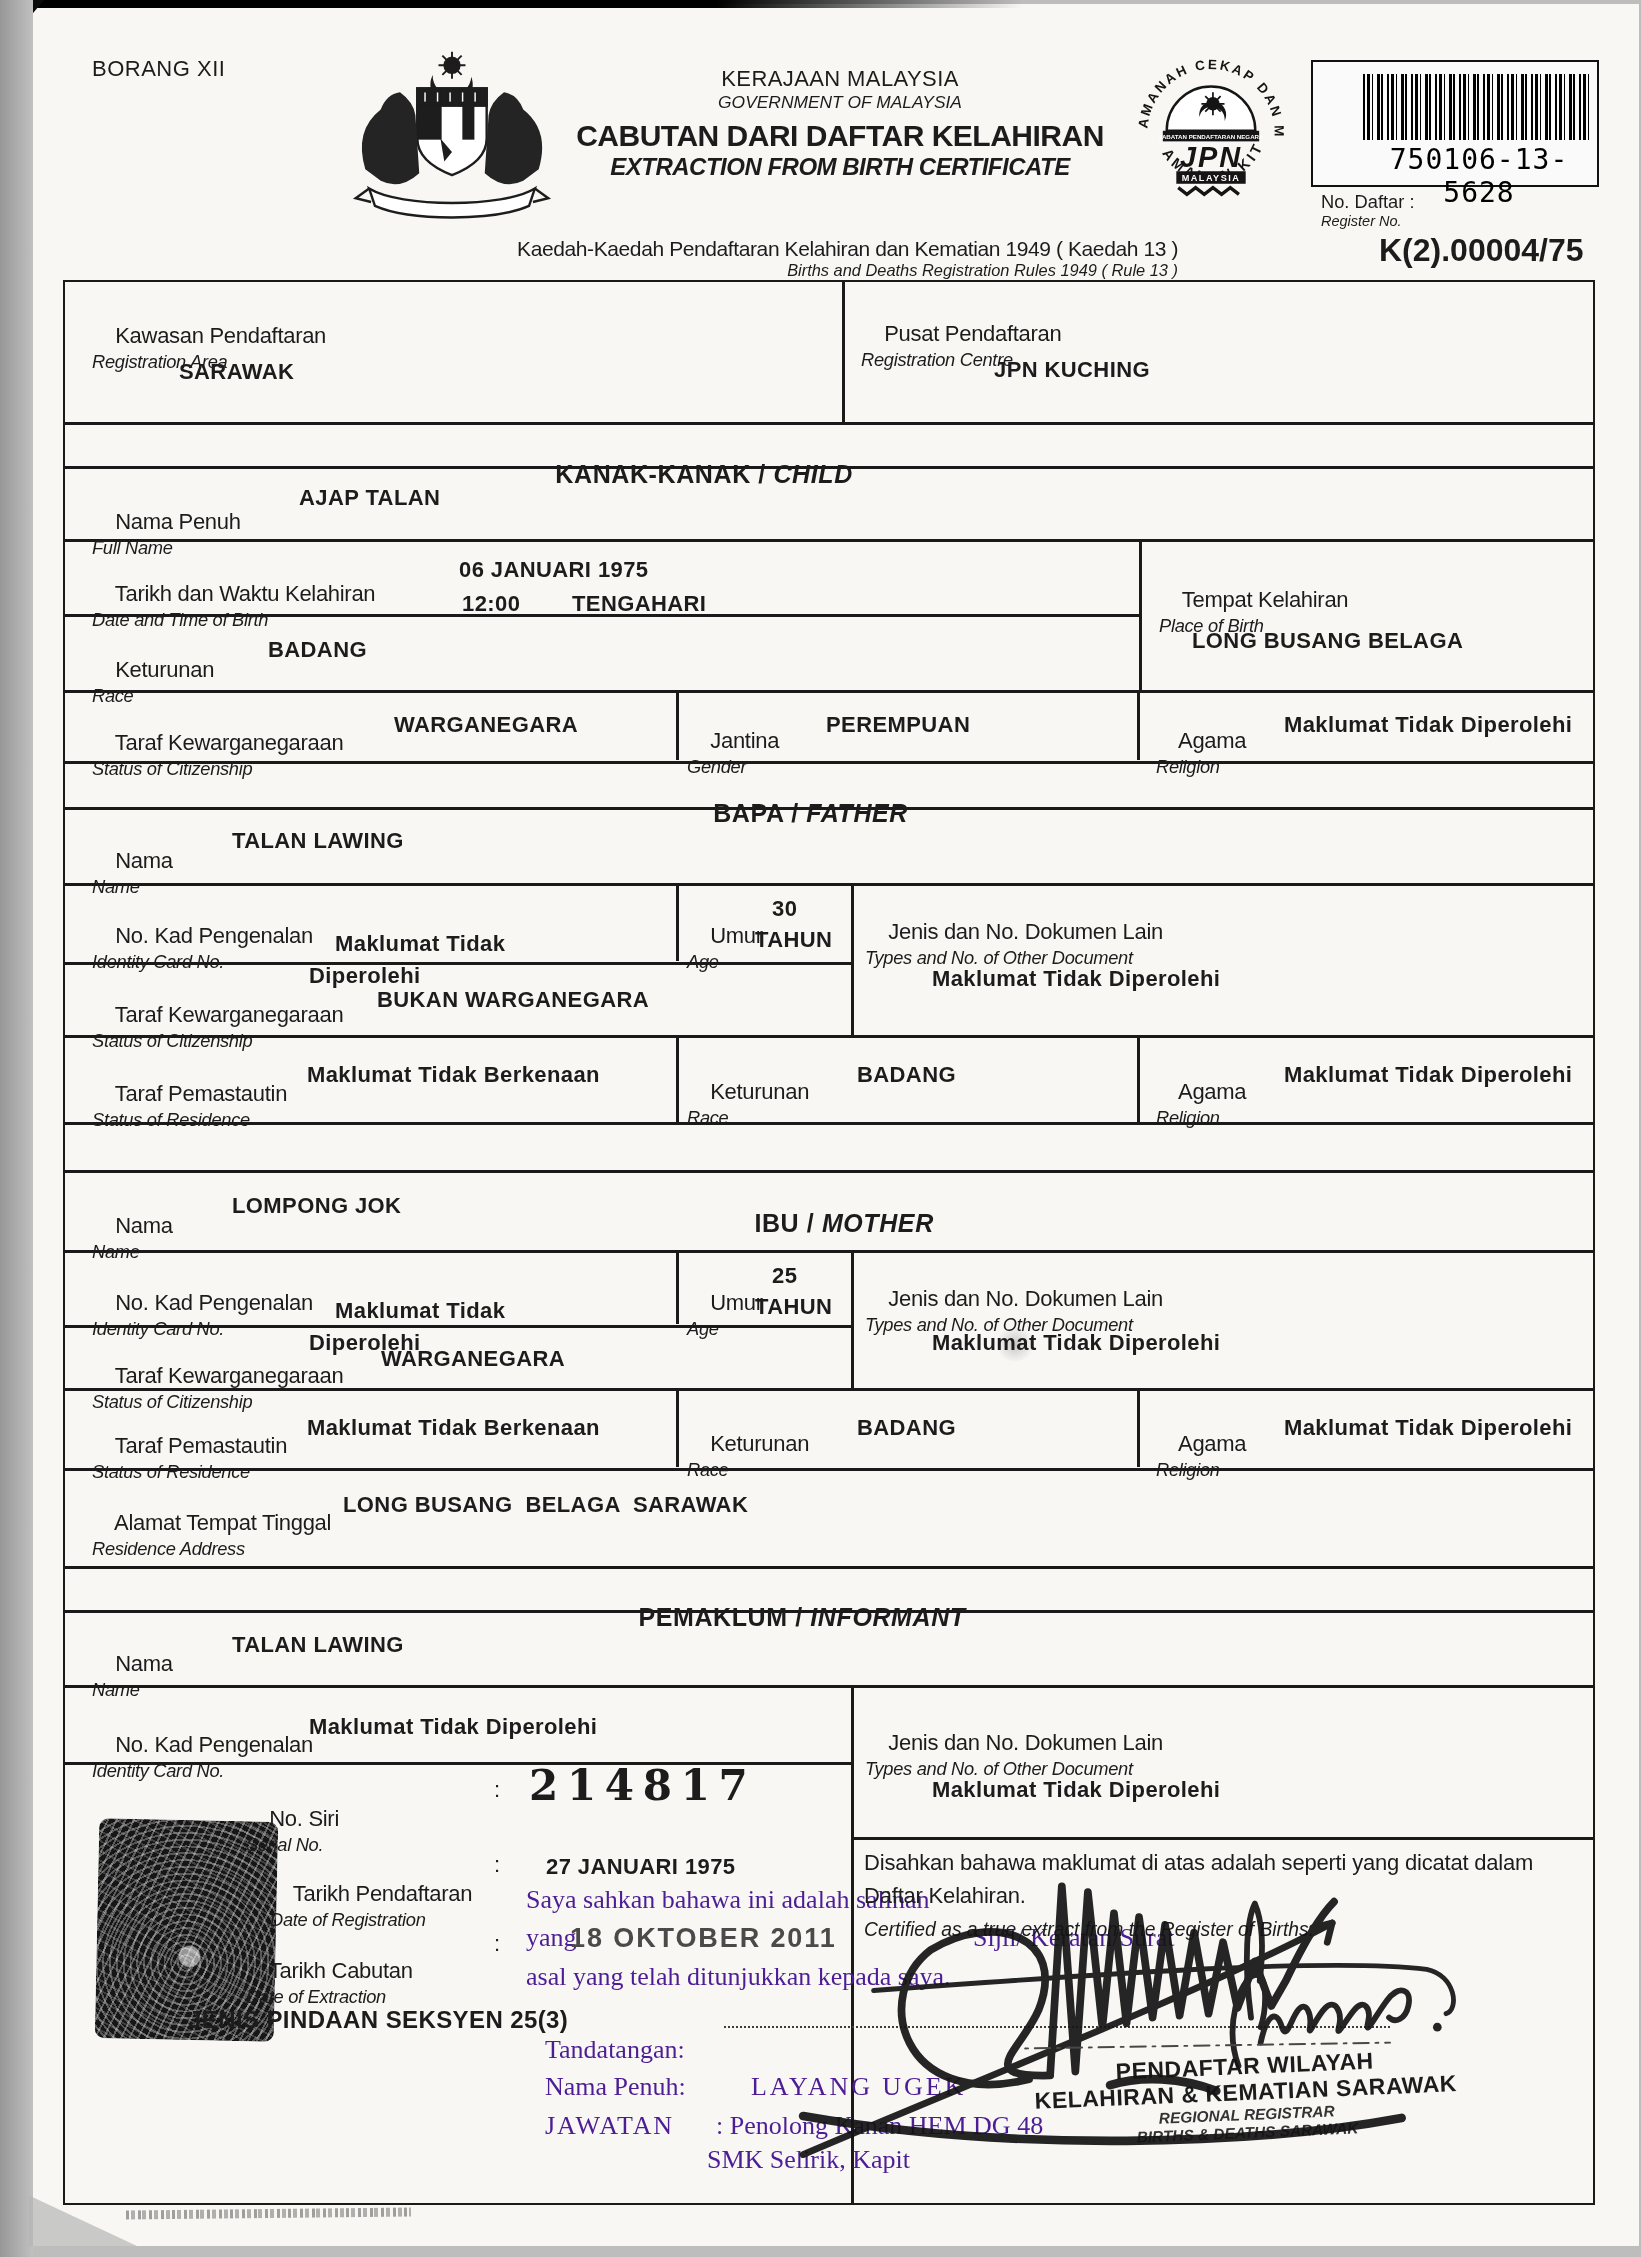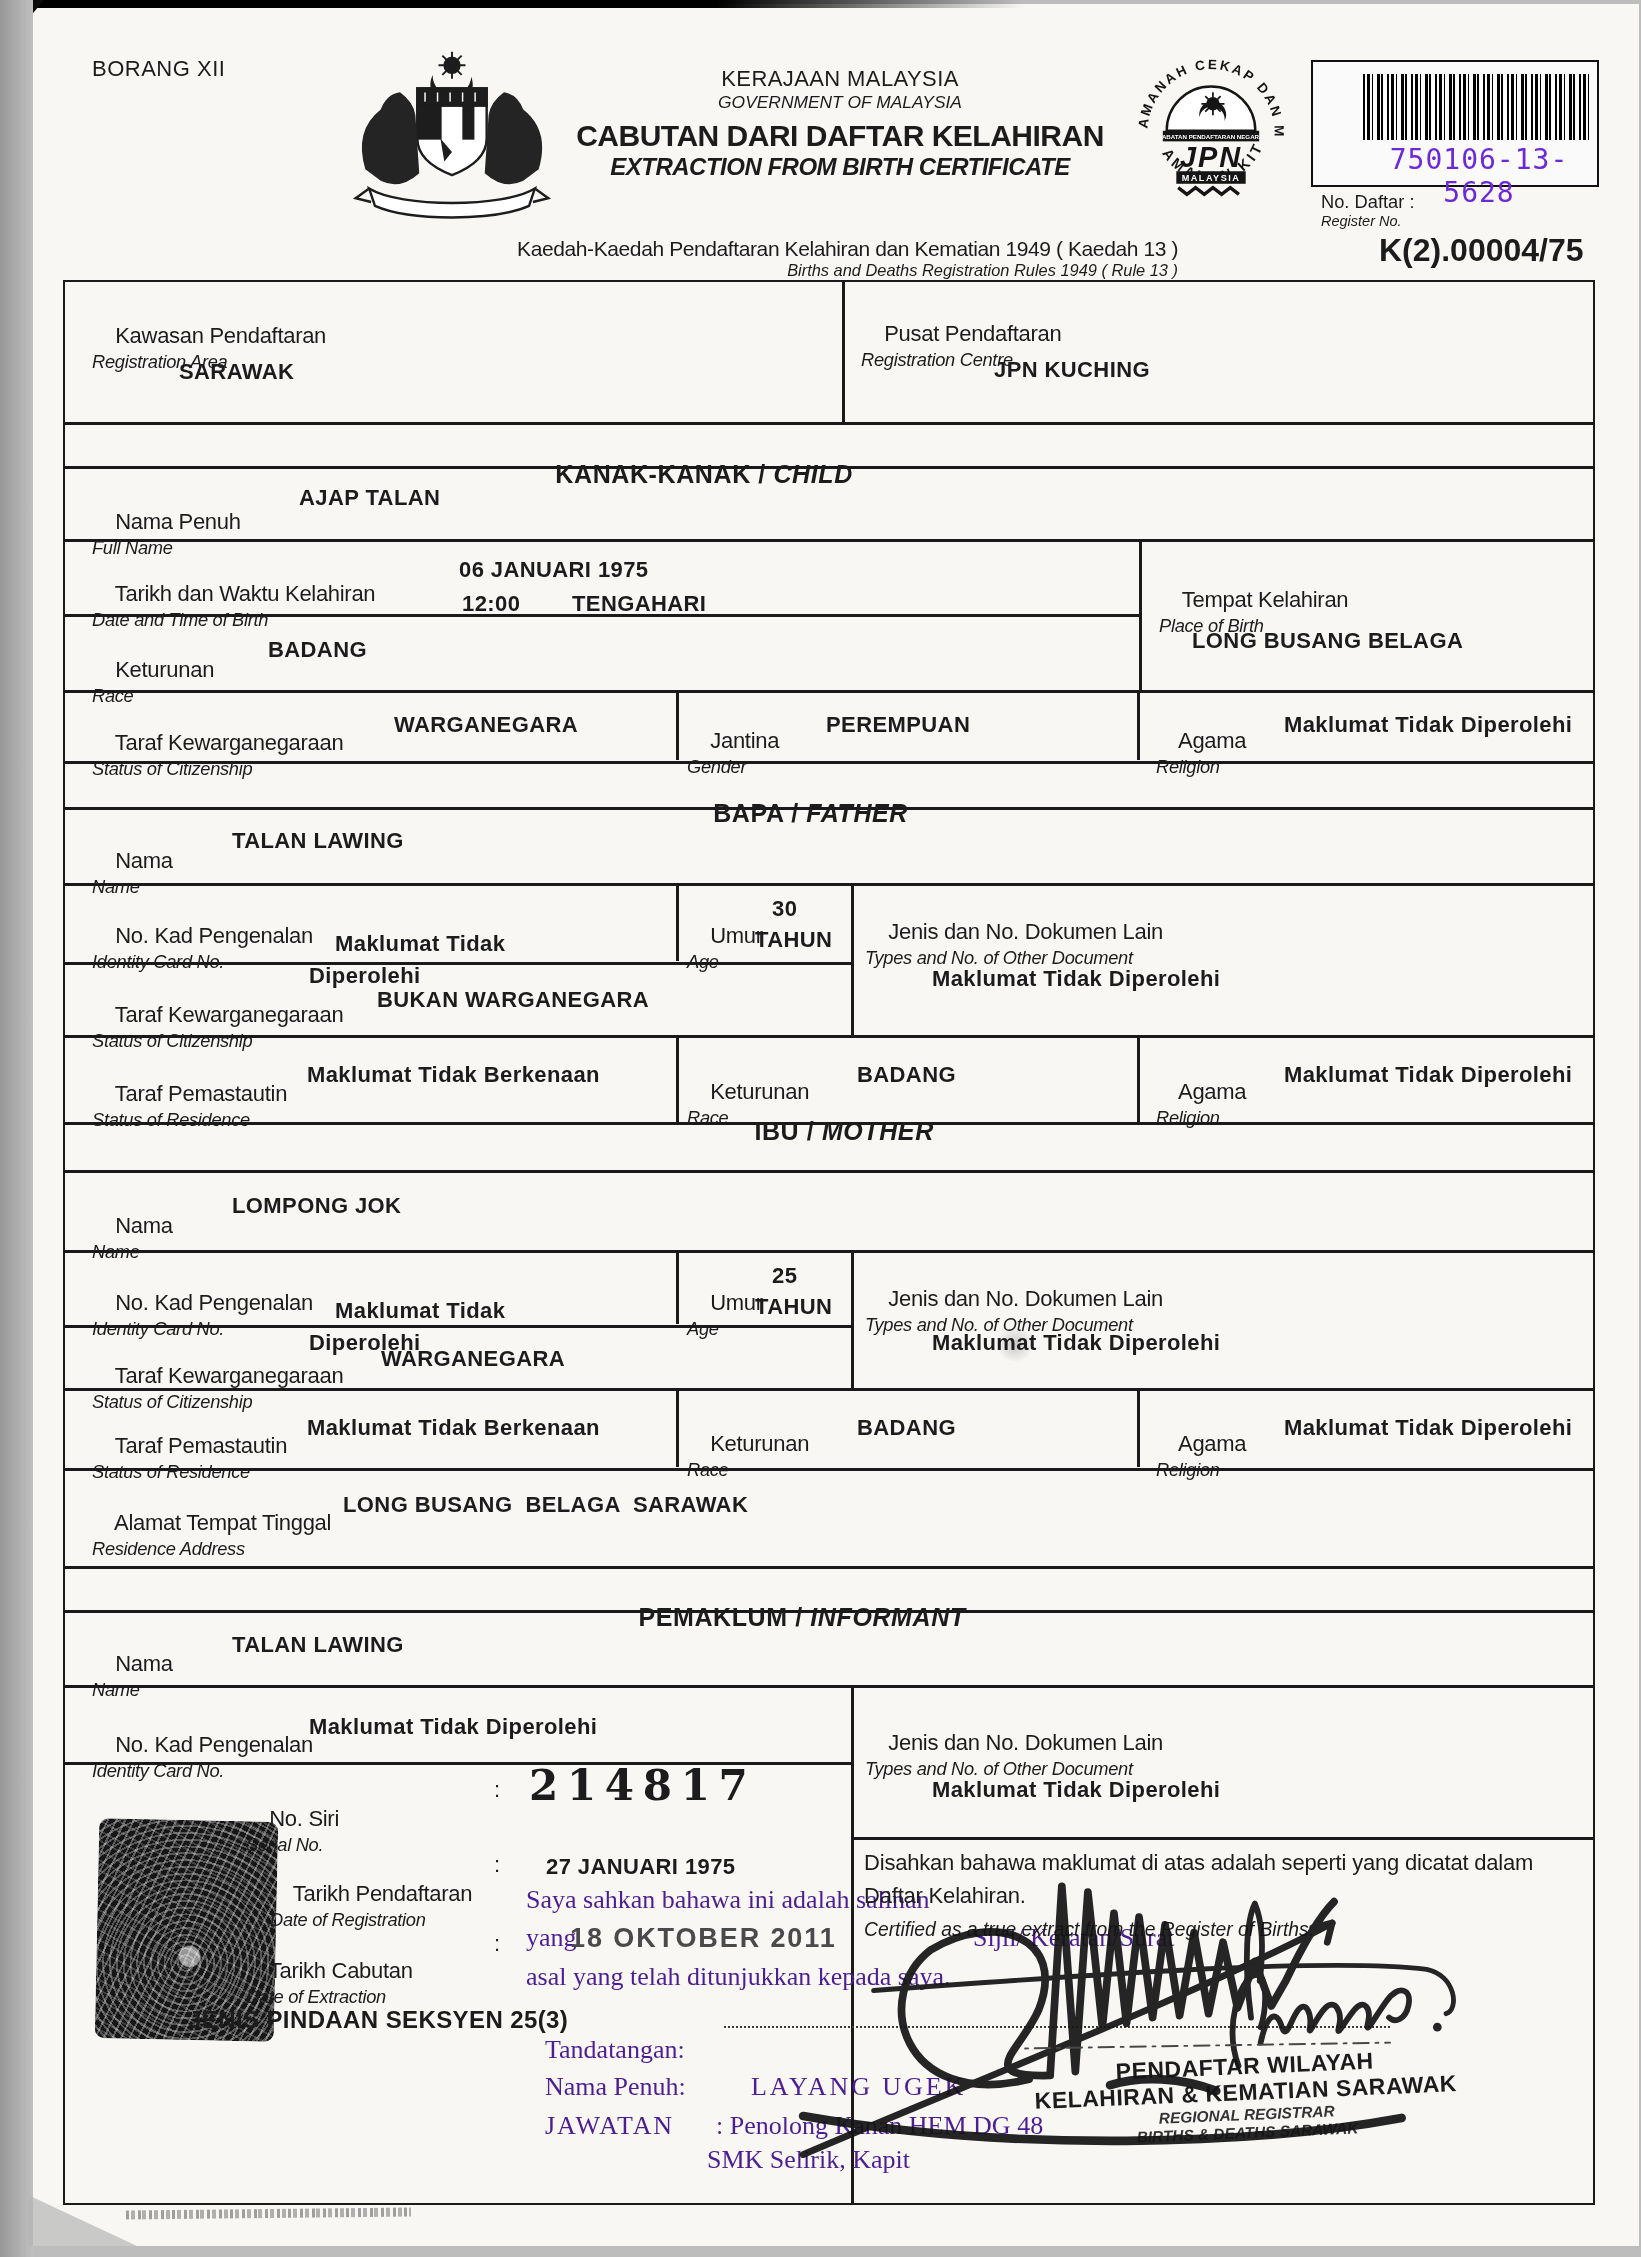--- a/index.html
+++ b/index.html
@@ -20,21 +20,21 @@
   .serial{font-family:"DejaVu Serif",serif;font-weight:bold;font-size:42px;letter-spacing:8.7px;white-space:pre;}
   .cert{font-size:22px;letter-spacing:-0.2px;white-space:pre;}
   .cert-en{font-size:19.3px;font-style:italic;white-space:pre;}
   .registrar{text-align:center;transform:rotate(-2.4deg);line-height:1.15;}
   .registrar .b{font-weight:bold;font-size:23px;letter-spacing:0.5px;white-space:pre;}
   .registrar .i{font-style:italic;font-size:15.4px;font-weight:bold;color:#333;white-space:pre;}
   .barcode-box{position:absolute;left:1311px;top:60px;width:288px;height:127px;border:2.9px solid #111;box-sizing:border-box;background:#fafafa;}
   .barcode{position:absolute;left:50px;top:11.6px;right:3.9px;height:66px;
     background:repeating-linear-gradient(90deg,#000 0 1.9px,transparent 1.9px 3.9px,#000 3.9px 6.8px,transparent 6.8px 8.7px,#000 8.7px 9.7px,transparent 9.7px 14.5px,#000 14.5px 17.4px,transparent 17.4px 18.3px,#000 18.3px 20px,transparent 20px 24px);}
   .barcode-num{position:absolute;left:48px;top:81px;right:0;text-align:center;
-    font-family:"DejaVu Sans Mono",monospace;font-size:28px;letter-spacing:1px;color:#6d28d9;}
+    font-family:"DejaVu Sans Mono",monospace;font-size:28px;letter-spacing:1px;color:#000000;}
   .fingerprint{position:absolute;left:97px;top:1820px;width:179px;height:220px;border-radius:9.7px;transform:rotate(1.2deg);
     background:
       radial-gradient(circle at 52% 62%, rgba(255,255,255,.55) 0 6%, transparent 7%),
       repeating-radial-gradient(circle at 50% 65%, rgba(255,255,255,.28) 0 1.9px, transparent 1.9px 6.8px),
       repeating-linear-gradient(115deg, rgba(255,255,255,.30) 0 1.9px, transparent 1.9px 7.7px),
       repeating-linear-gradient(28deg, rgba(255,255,255,.18) 0 1.9px, transparent 1.9px 8.7px),
       #161616;}
   .microtext{position:absolute;left:126px;top:2209px;width:285px;height:8.7px;opacity:.65;transform:rotate(-.6deg);
     filter:blur(0.6px);
     background:repeating-linear-gradient(90deg,#6f6f6f 0 2.9px,transparent 2.9px 4.8px,#8a8a8a 4.8px 8.7px,transparent 8.7px 11.6px);}
@@ -242,21 +242,21 @@
   <div class="abs val" style="left:307px;top:1062px;">Maklumat Tidak Berkenaan</div>
   <div class="abs lbl" style="left:687px;top:1050px;">
     <span>Keturunan</span><span class="en">Race</span>
   </div>
   <div class="abs val" style="left:857px;top:1062px;">BADANG</div>
   <div class="abs lbl" style="left:1156px;top:1050px;">
     <span>Agama</span><span class="en">Religion</span>
   </div>
   <div class="abs val" style="left:1284px;top:1062px;">Maklumat Tidak Diperolehi</div>
 
-  <div class="abs band" style="left:63px;top:1088px;width:1532px;">
+  <div class="abs band" style="left:63px;top:1180px;width:1532px;">
     <span>IBU</span> <span>/</span> <span class="en">MOTHER</span>
   </div>
   <div class="abs lbl" style="left:92px;top:1184px;">
     <span>Nama</span><span class="en">Name</span>
   </div>
   <div class="abs val" style="left:232px;top:1193px;">LOMPONG JOK</div>
   <div class="abs lbl" style="left:92px;top:1261px;">
     <span>No. Kad Pengenalan</span><span class="en">Identity Card No.</span>
   </div>
   <div class="abs val" style="left:309px;top:1263px;line-height:1.45;">

